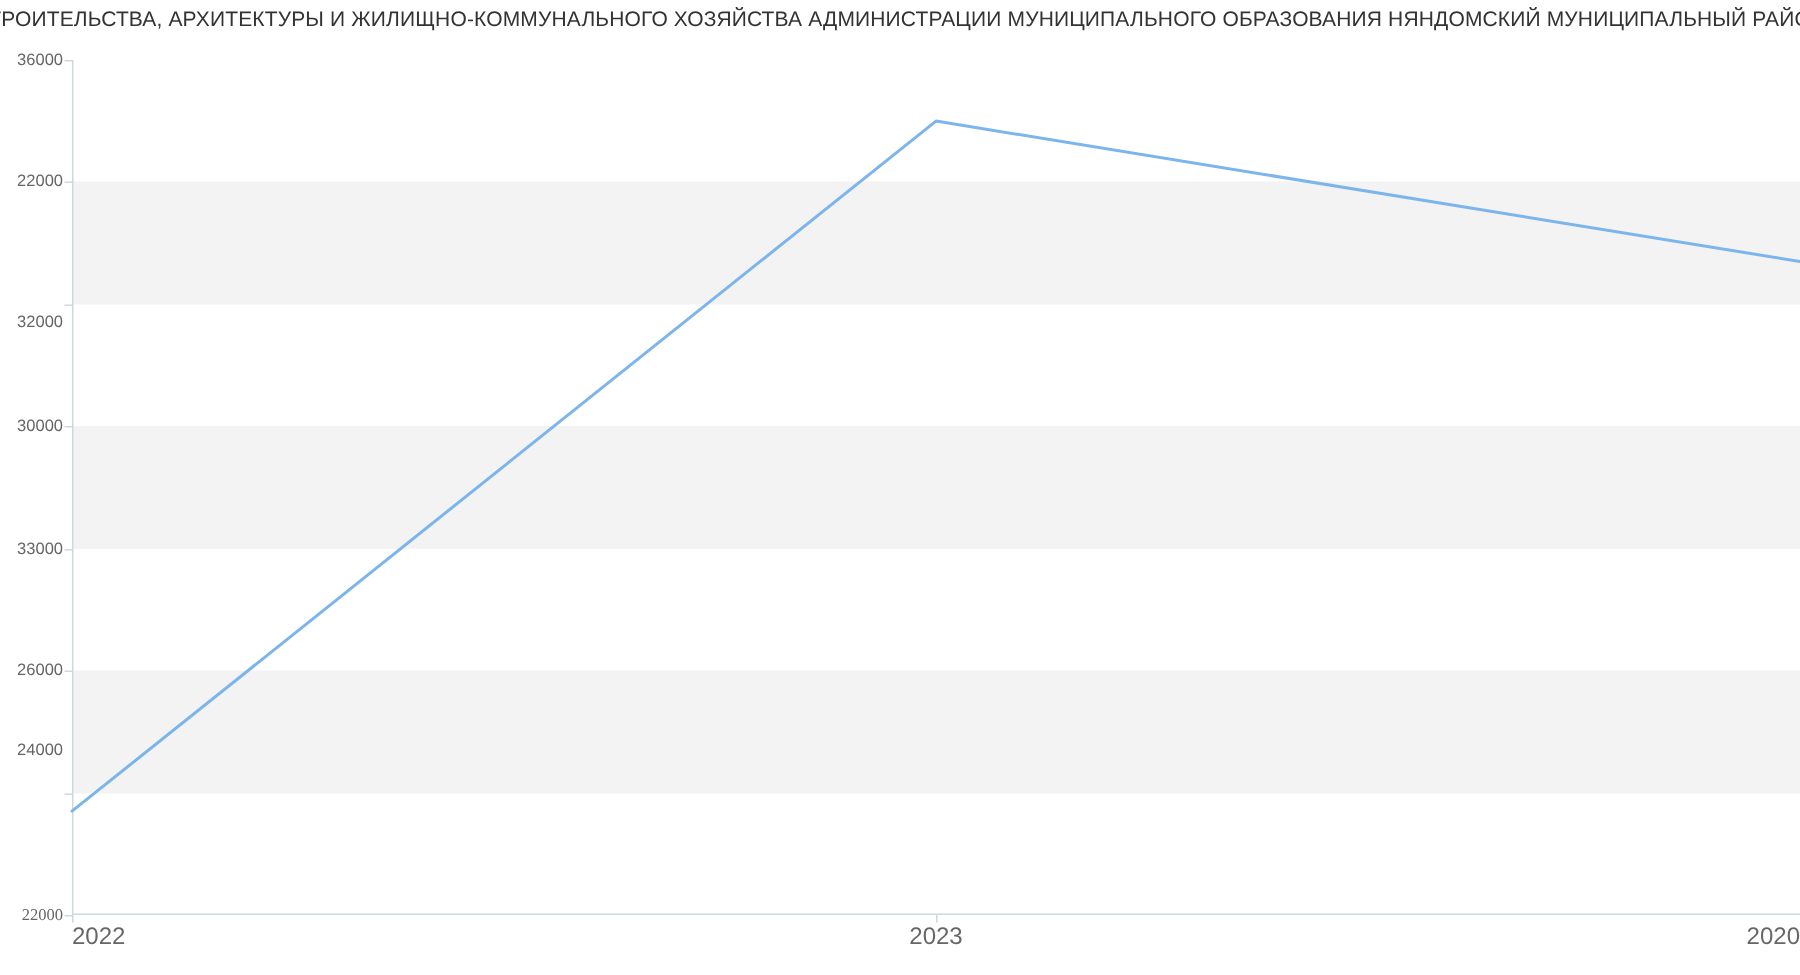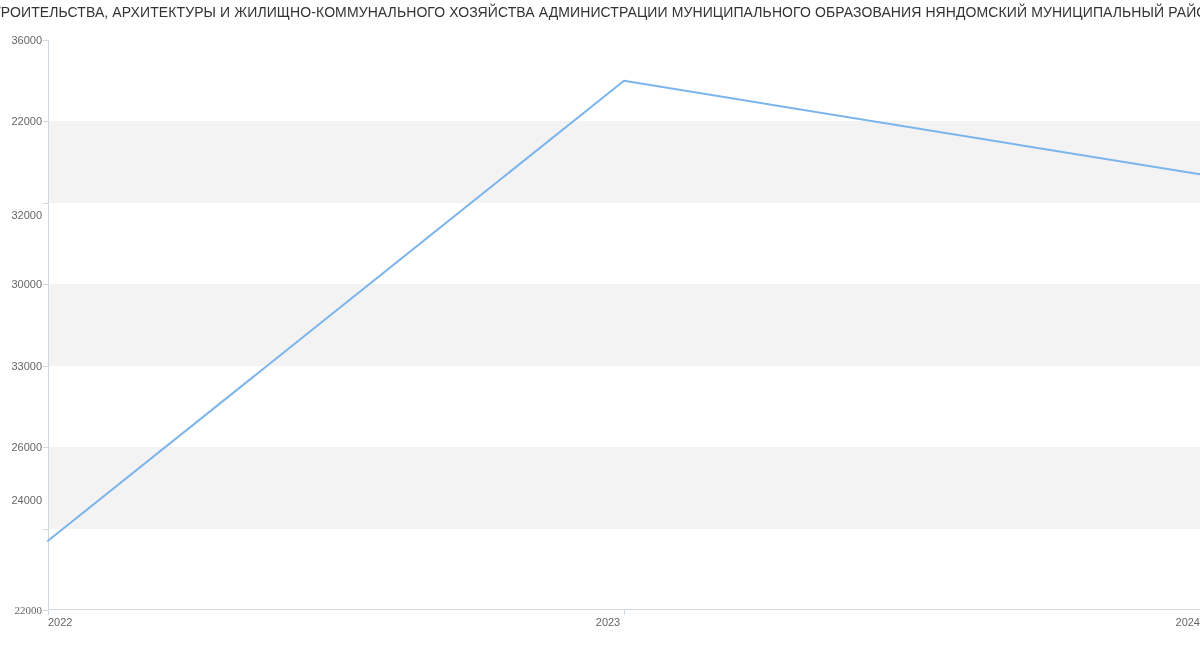--- a/index.html
+++ b/index.html
@@ -59,21 +59,21 @@
     position: absolute;
     right: 1158px;
     transform: translateY(-50%);
     font-size: 11px;
     color: #666666;
     text-align: right;
   }
   .x-tick-label {
     position: absolute;
     top: 616px;
-    font-size: 11px;
+    font-size: 16px;
     color: #666666;
     transform: translateX(-50%);
   }
   .x-tick-label.first { transform: translateX(0); }
   .x-tick-label.last  { transform: translateX(-100%); }
   .tick-mark-y {
     position: absolute;
     left: -5px;
     width: 5px;
     height: 0;
@@ -145,17 +145,17 @@
       <div class="y-tick-label" style="top: 500px; margin-left: 14px;">24000</div>
       <div class="y-tick-label" style="top: 447.143px; text-align: right;">26000</div>
       <div class="y-tick-label" style="top: 365.714px;">33000</div>
       <div class="y-tick-label" style="top: 284.286px;">30000</div>
       <div class="y-tick-label" style="top: 202.857px; margin-top: 12px;">32000</div>
       <div class="y-tick-label" style="top: 121.429px;">22000</div>
       <div class="y-tick-label" style="top: 40px;">36000</div>
     </div>
   <div id="x-labels">
       <div class="x-tick-label first" style="left: 48px;">2022</div>
-      <div class="x-tick-label" style="left: 608px;">2023</div>
-      <div class="x-tick-label last" style="left: 1200px;">2024</div>
+      <div class="x-tick-label" style="left: 624px;">2023</div>
+      <div class="x-tick-label last" style="left: 1200px;">2020</div>
     </div>
 
 </div>
 
 </body></html>

